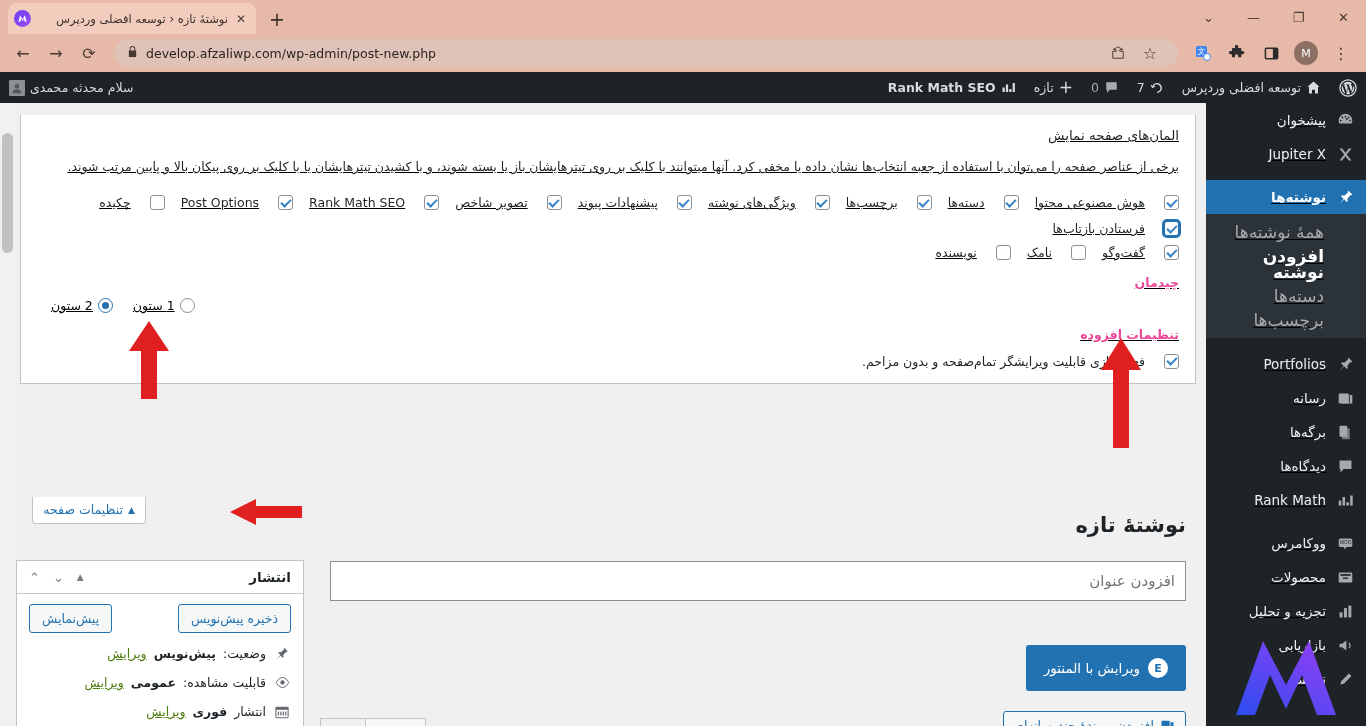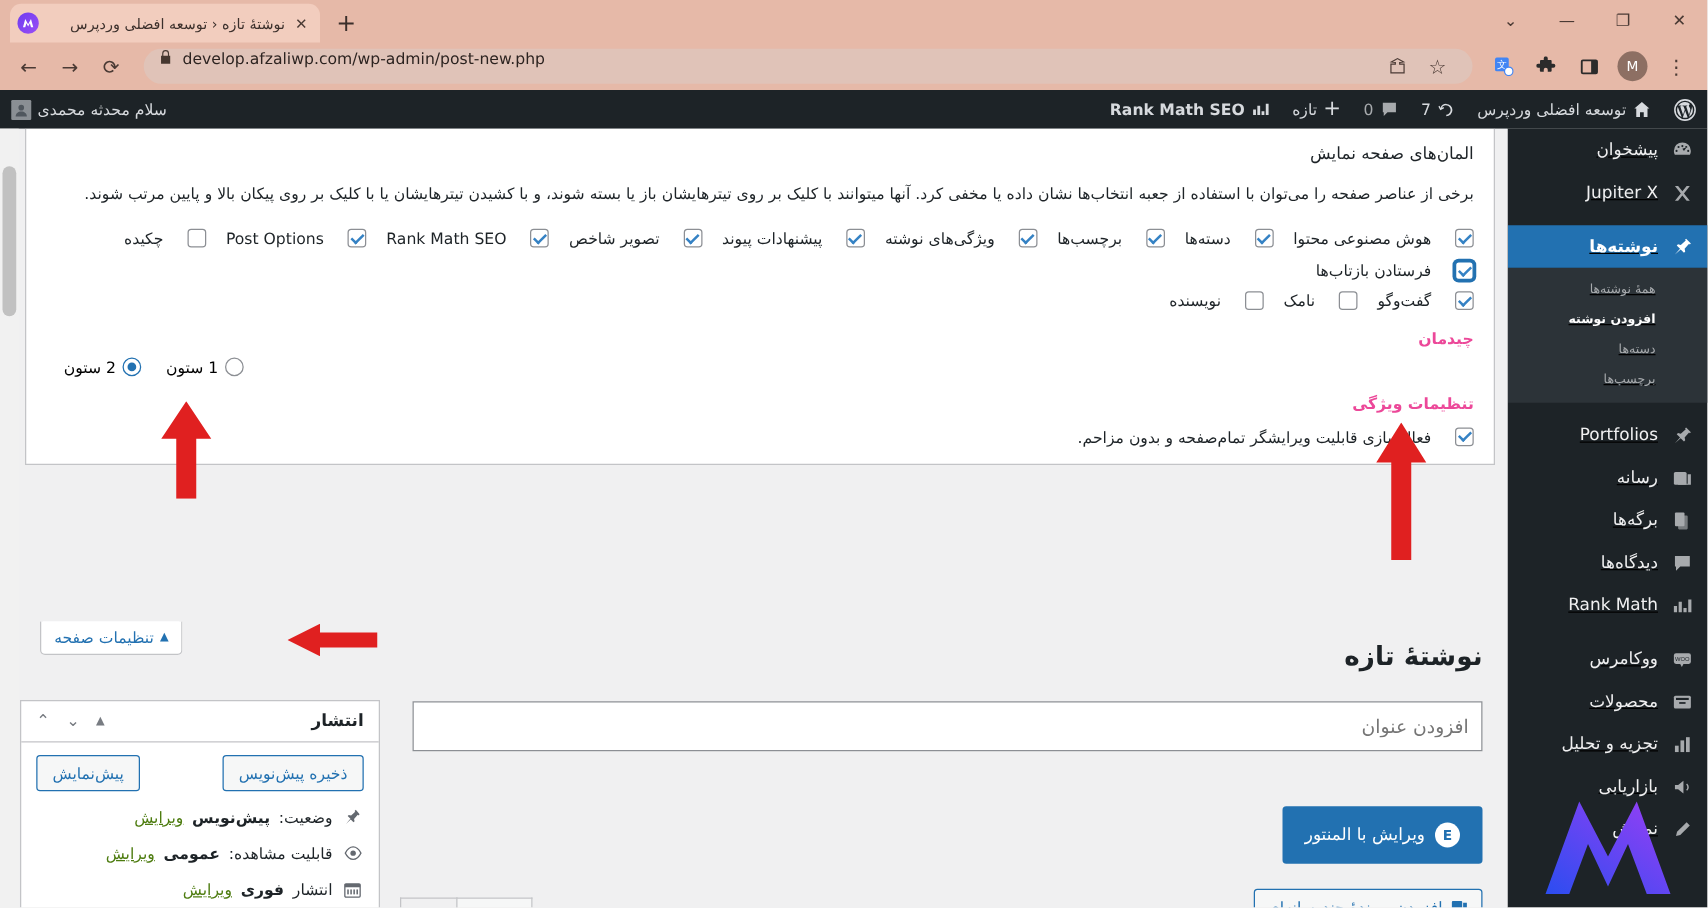--- a/index.html
+++ b/index.html
@@ -64,21 +64,21 @@
     display: flex; align-items: center; padding: 0 8px;
   }
   .nav-btn {
     width: 30px; height: 30px; border-radius: 50%;
     display: flex; align-items: center; justify-content: center;
     color: #4a3a34; font-size: 16px; cursor: pointer; flex: 0 0 30px;
     margin-right: 3px;
   }
   .omnibox {
     flex: 1 1 auto; height: 28px; background: #e0c3b8;
-    border-radius: 14px; display: flex; 
+    border-radius: 14px; display: flex; align-items: center;
     padding: 0 12px; margin: 0 8px; font-size: 12.5px; color: #2c2320;
     cursor: text;
   }
   .omnibox .lock { margin-right: 8px; font-size: 11px; color: #46372f; }
   .omnibox .url { flex: 1 1 auto; white-space: nowrap; overflow: hidden; }
   .omni-right { display: flex; align-items: center; }
   .omni-right .nav-btn { margin: 0 1px; }
   .toolbar-icons { display: flex; align-items: center; }
   .toolbar-icons .nav-btn { margin: 0 2px; }
   .avatar-btn {
@@ -127,21 +127,21 @@
   }
   .menu-item.current .mi-icon { color: #fff; }
   .menu-item.current::after {
     content: ""; position: absolute; left: -8px; top: 50%;
     margin-top: -8px; width: 0; height: 0;
     border-top: 8px solid transparent; border-bottom: 8px solid transparent;
     border-right: 8px solid #fff;
   }
   .submenu { background: #2c3338; padding: 6px 0; }
   .submenu-item {
-    padding: 4px 42px 4px 11px; font-size: 10px;
+    padding: 4px 42px 4px 11px; font-size: 17px;
     color: #a7aaad; cursor: pointer; line-height: 16px; text-align: right;
   }
   .submenu-item.current { color: #fff; font-weight: bold; }
   .menu-sep { height: 9px; }
 
   .chat-logo {
     position: absolute; right: 25px; bottom: 8px;
     width: 110px; height: 95px; pointer-events: none;
   }
   .vscroll {
@@ -154,24 +154,25 @@
   }
 
   
   .wp-content {
     position: absolute; top: 103px; left: 0; right: 160px; height: 623px;
     background: #f0f0f1; direction: rtl; overflow: hidden;
   }
 
   
   .screen-options {
-    position: absolute; top: 0; right: 0; left: 0;
+    position: absolute; top: 12px; right: 0; left: 0;
     margin: 0 10px 0 20px;
     background: #fff; border: 1px solid #c3c4c7; border-top: 0;
     padding: 12px 16px 14px 16px;
+    text-decoration: underline;
   }
   .so-heading {
     font-size: 13.5px; color: #1d2327; font-weight: normal;
     margin-bottom: 14px; text-align: right;
   }
   .so-desc {
     font-size: 12.5px; color: #1d2327; line-height: 1.6;
     margin-bottom: 18px; text-align: right;
   }
   .so-row {
@@ -649,21 +650,21 @@
         <label class="rl">
           <span class="radio"></span>
           <span>1 ستون</span>
         </label>
         <label class="rl">
           <span class="radio on"></span>
           <span>2 ستون</span>
         </label>
       </div>
 
-    <div class="so-subhead" style="margin-top:14px;">تنظیمات ویژگی</div>
+    <div class="so-subhead" style="margin-top:14px;">تنظیمات افزوده</div>
     <label class="cb-label" style="margin-bottom:0;">
       <span class="cb checked"></span>
       <span>فعال‌سازی قابلیت ویرایشگر تمام‌صفحه و بدون مزاحم.</span>
     </label>
   </div>
 
   <div class="screen-meta-tab">
     <span class="caret">▲</span>
     <span>تنظیمات صفحه</span>
   </div>

